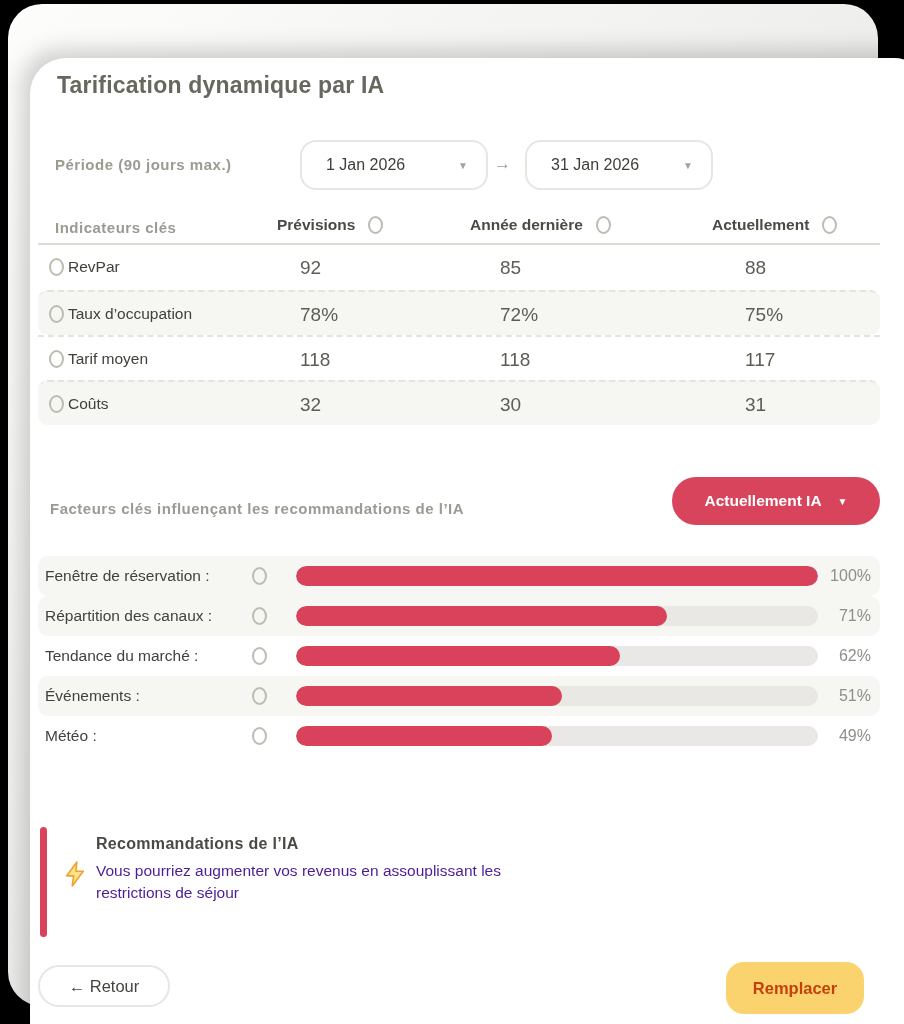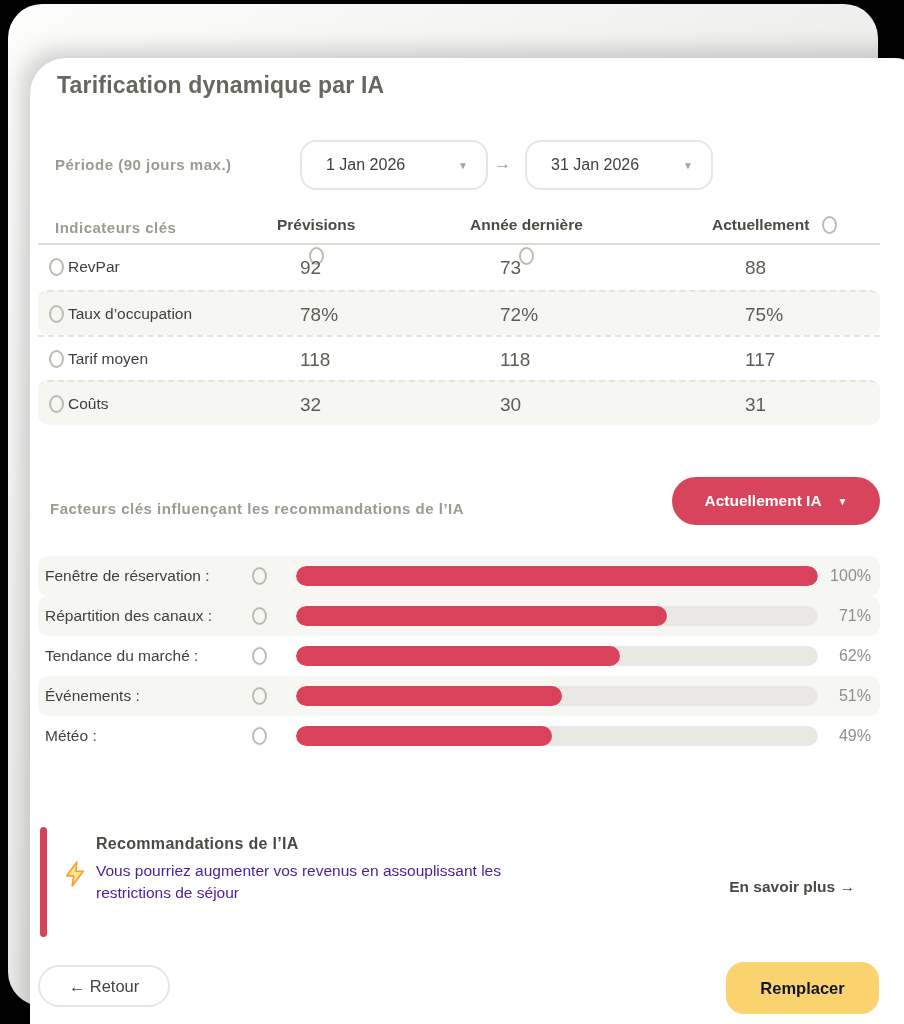--- a/index.html
+++ b/index.html
@@ -29,21 +29,21 @@
   .select .caret { font-size:10px; color:#a3a399; }
   .sel-start { left:270px; }
   .sel-end { left:495px; }
   .range-arrow { position:absolute; left:464px; top:96px; font-size:17px; color:#9a9a90; }
 
   
   .thead { position:absolute; left:0; top:158px; width:874px; height:27px; }
   .thead .muted-label { position:absolute; left:25px; top:3px; }
   .th { position:absolute; top:0; display:flex; align-items:center; gap:13px;
         font-size:15.5px; font-weight:bold; color:#4b4b44; }
-  .th1 { left:247px;flex-direction:column; } .th2 { left:440px;flex-direction:column; } .th3 { left:682px; }
+  .th1 { left:247px; } .th2 { left:440px; } .th3 { left:682px; }
   .ring { display:inline-block; width:15px; height:18px; border:2px solid #bcbcb0;
           border-radius:50%; background:transparent; cursor:pointer; }
   .thead-line { position:absolute; left:8px; top:185px; width:842px;
                 border-top:2px solid #dcdcd4; }
   .trows { position:absolute; left:8px; top:187px; width:842px; }
   .trow { position:relative; height:45px; }
   .trow + .trow { border-top:2px dashed #e4e4db; }
   .trow.alt { background:#f6f6f3; border-radius:10px; }
   .trow .ring { position:absolute; left:11px; top:13px; }
   .tlabel { position:absolute; left:30px; top:0; line-height:44px; font-size:15.5px; color:#41413b; }
@@ -77,23 +77,23 @@
                margin-bottom:7px; }
   .rec-body { font-size:15.5px; color:#4c1d95; line-height:1.45; }
   .rec-link { position:absolute; left:600px; top:820px; width:225px; text-align:right;
               font-size:15.5px; font-weight:bold; color:#4a4a45; cursor:pointer; }
 
   
   .btn-back { position:absolute; left:8px; top:907px; width:132px; height:42px;
               background:#fff; border:2px solid #e7e6e0; border-radius:22px;
               font-size:16.5px; color:#44443f; display:flex; align-items:center;
               justify-content:center; cursor:pointer; }
-  .btn-replace { position:absolute; left:696px; top:904px; width:153px; height:52px;
+  .btn-replace { position:absolute; left:696px; top:904px; width:138px; height:52px;
                  background:#fbd36e; border:none; border-radius:18px; font-size:16.5px;
-                 font-weight:bold; color:#0f172a; display:flex; align-items:center;
+                 font-weight:bold; color:#c2410c; display:flex; align-items:center;
                  justify-content:center; cursor:pointer; }
 </style>
 </head>
 <body>
 
 <div class="stage">
   <div class="bg-card"></div>
 
   <div class="main-card">
 
@@ -124,21 +124,21 @@
         <span>Actuellement</span>
         <span class="ring"></span>
       </span>
     </div>
     <div class="thead-line"></div>
     <div class="trows">
         <div class="trow">
     <span class="ring"></span>
     <span class="tlabel">RevPar</span>
     <span class="tval v1">92</span>
-    <span class="tval v2">73</span>
+    <span class="tval v2">85</span>
     <span class="tval v3">88</span>
   </div>
         <div class="trow alt">
     <span class="ring"></span>
     <span class="tlabel">Taux d’occupation</span>
     <span class="tval v1">78%</span>
     <span class="tval v2">72%</span>
     <span class="tval v3">75%</span>
   </div>
         <div class="trow">
@@ -206,19 +206,18 @@
       </div>
 
     <div class="rec-bar"></div>
     <svg class="bolt" viewBox="0 0 24 28">
       <polygon points="14,1 3,16 10.5,16 9,27 21,11 13,11" fill="#fde38a" stroke="#f0a32f" stroke-width="1.8" stroke-linejoin="round"></polygon>
     </svg>
     <div class="rec-text">
       <div class="rec-title">Recommandations de l’IA</div>
       <div class="rec-body">Vous pourriez augmenter vos revenus en assouplissant les restrictions de séjour</div>
     </div>
-    <div class="rec-link">En savoir plus →</div>
 
     <button class="btn-back">← Retour</button>
     <button class="btn-replace">Remplacer</button>
 
   </div>
 </div>
 
 </body></html>

